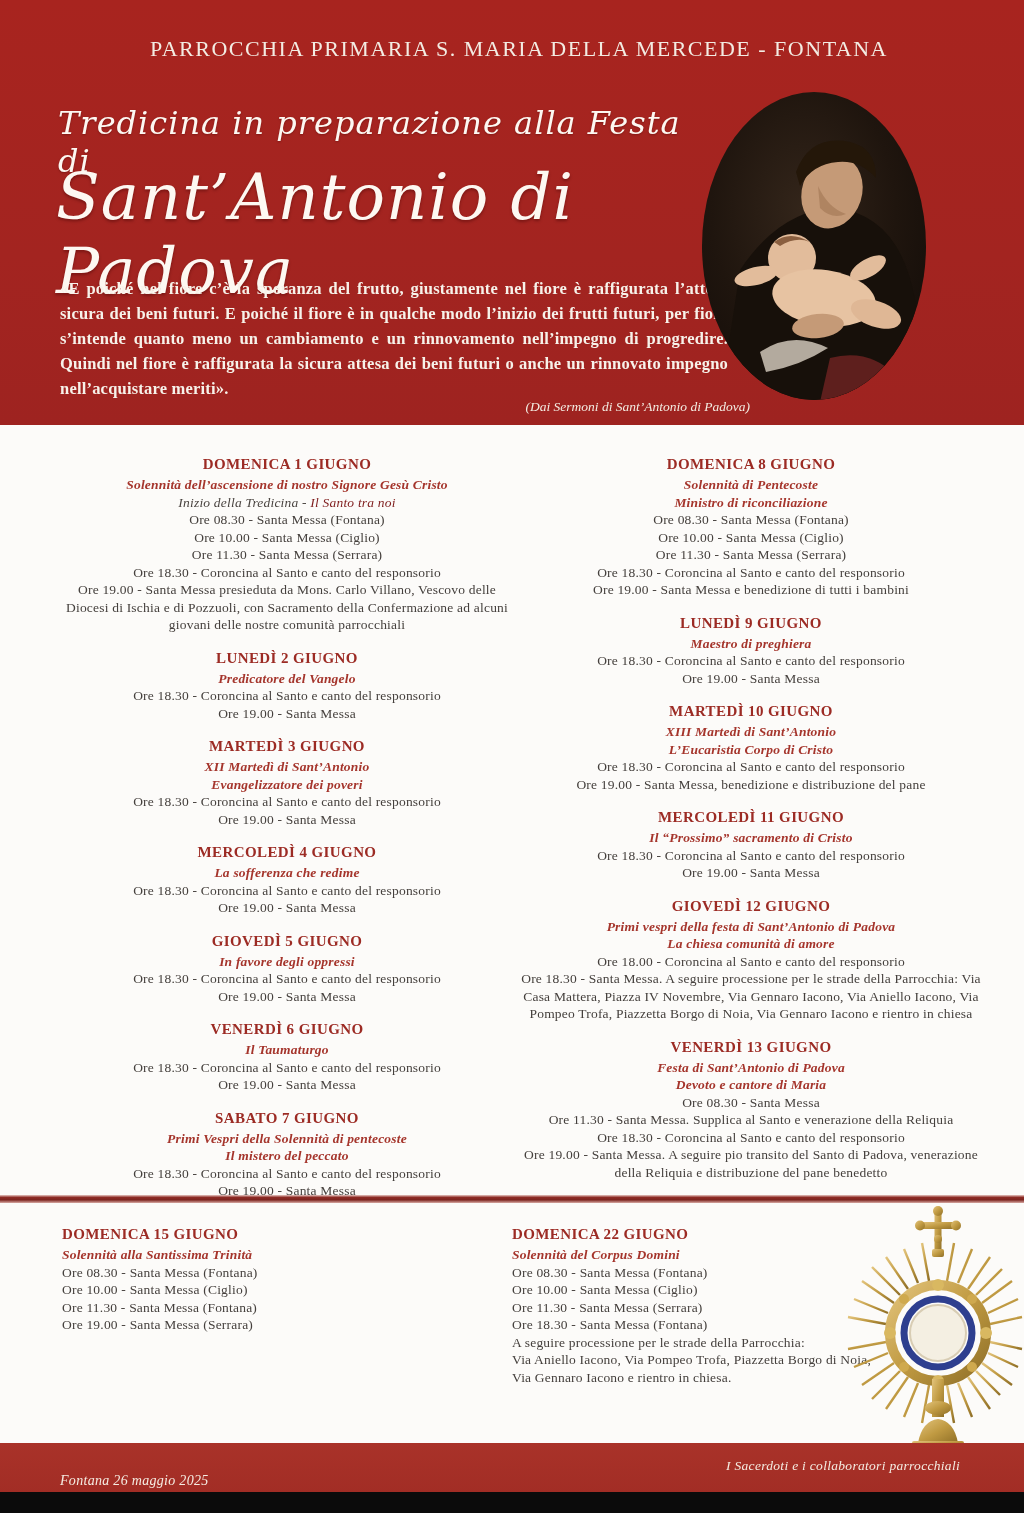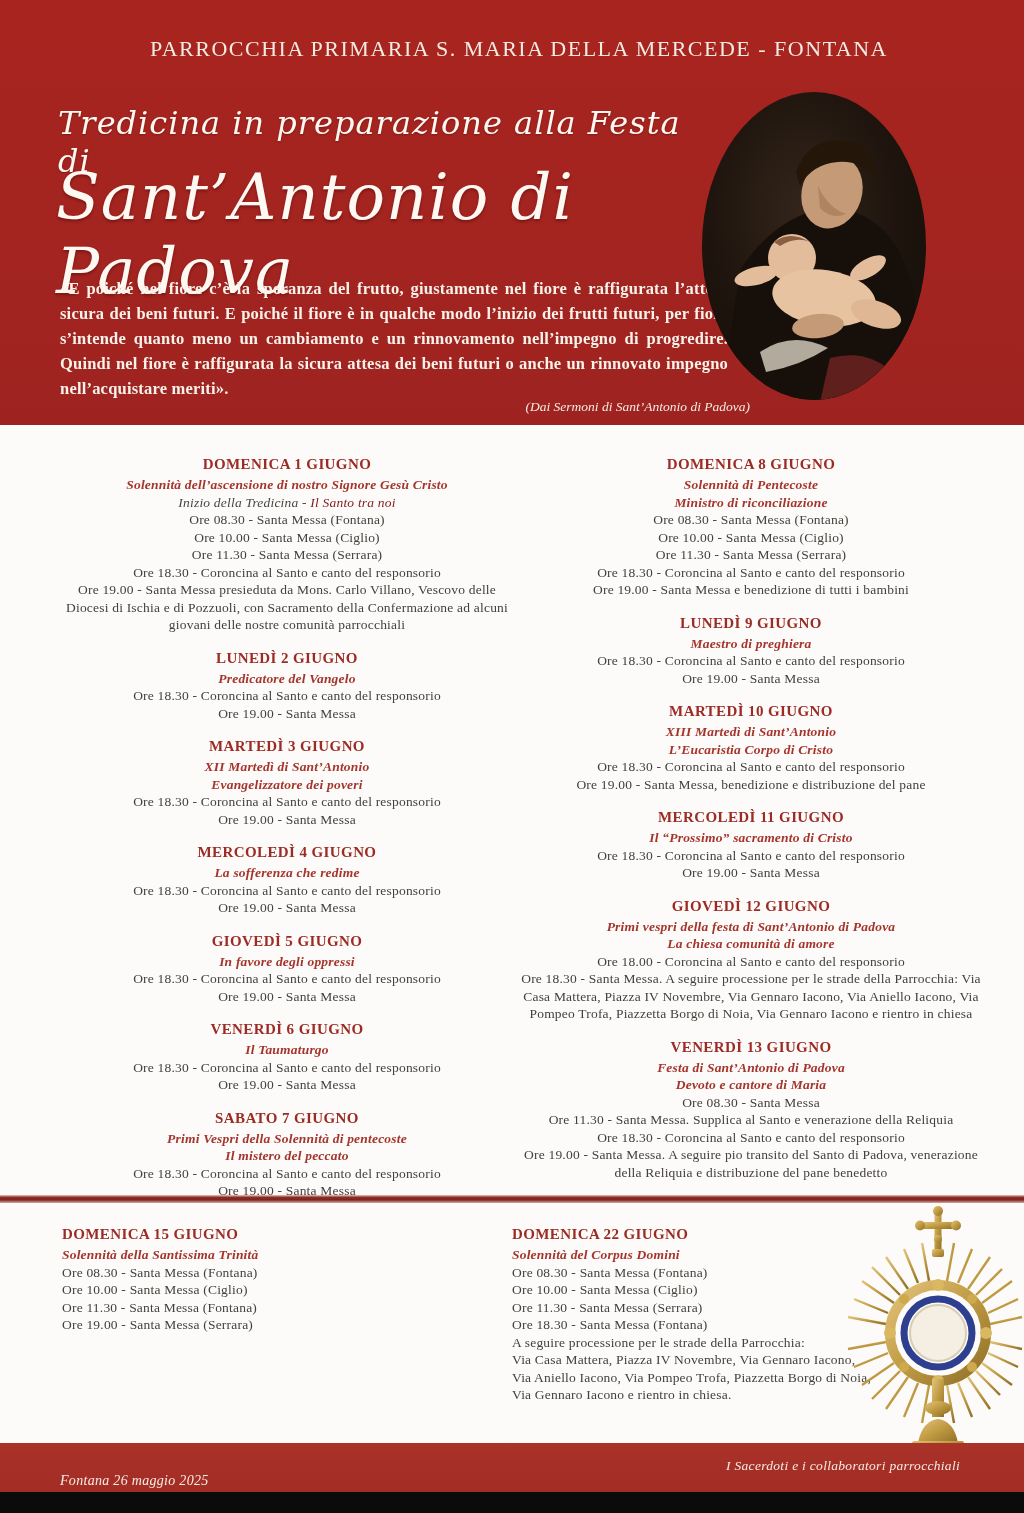--- a/index.html
+++ b/index.html
@@ -244,37 +244,36 @@
         </div>
       </div>
   </div>
 
   <div class="divider"></div>
 
   <div class="bottom">
     <div class="bcol bcol-left">
         <div class="block">
           <div class="ln ln-day">DOMENICA 15 GIUGNO</div>
-          <div class="ln ln-subtitle">Solennità della Santissima Trinità</div>
+          <div class="ln ln-subtitle">Solennità alla Santissima Trinità</div>
           <div class="ln">Ore 08.30 - Santa Messa (Fontana)</div>
           <div class="ln">Ore 10.00 - Santa Messa (Ciglio)</div>
           <div class="ln">Ore 11.30 - Santa Messa (Fontana)</div>
           <div class="ln">Ore 19.00 - Santa Messa (Serrara)</div>
         </div>
       </div>
     <div class="bcol bcol-right">
         <div class="block">
           <div class="ln ln-day">DOMENICA 22 GIUGNO</div>
           <div class="ln ln-subtitle">Solennità del Corpus Domini</div>
           <div class="ln">Ore 08.30 - Santa Messa (Fontana)</div>
           <div class="ln">Ore 10.00 - Santa Messa (Ciglio)</div>
           <div class="ln">Ore 11.30 - Santa Messa (Serrara)</div>
           <div class="ln">Ore 18.30 - Santa Messa (Fontana)</div>
           <div class="ln">A seguire processione per le strade della Parrocchia:</div>
-          <div class="ln">Via Casa Mattera, Piazza IV Novembre, Via Gennaro Iacono,</div>
           <div class="ln">Via Aniello Iacono, Via Pompeo Trofa, Piazzetta Borgo di Noia,</div>
           <div class="ln">Via Gennaro Iacono e rientro in chiesa.</div>
         </div>
       </div>
 
     <svg class="monstrance" viewBox="0 0 182 243">
       <defs>
         <linearGradient id="goldg" x1="0" y1="0" x2="1" y2="1">
           <stop offset="0%" stop-color="#e3c47c"></stop>
           <stop offset="50%" stop-color="#c09a42"></stop>

